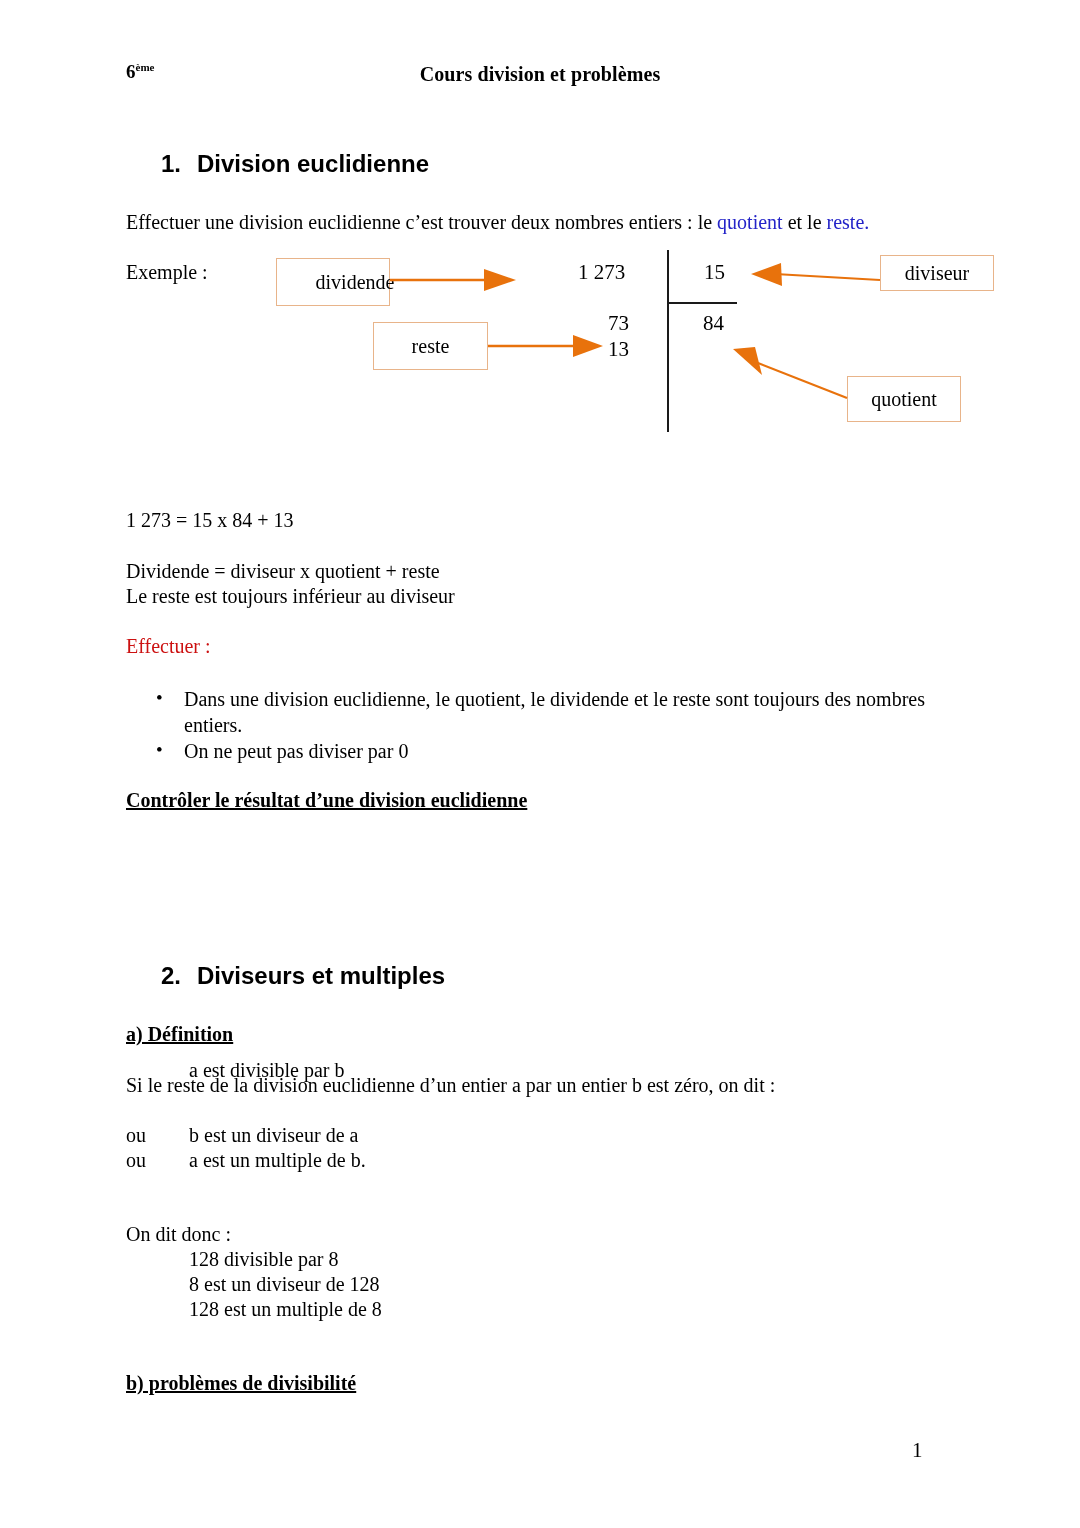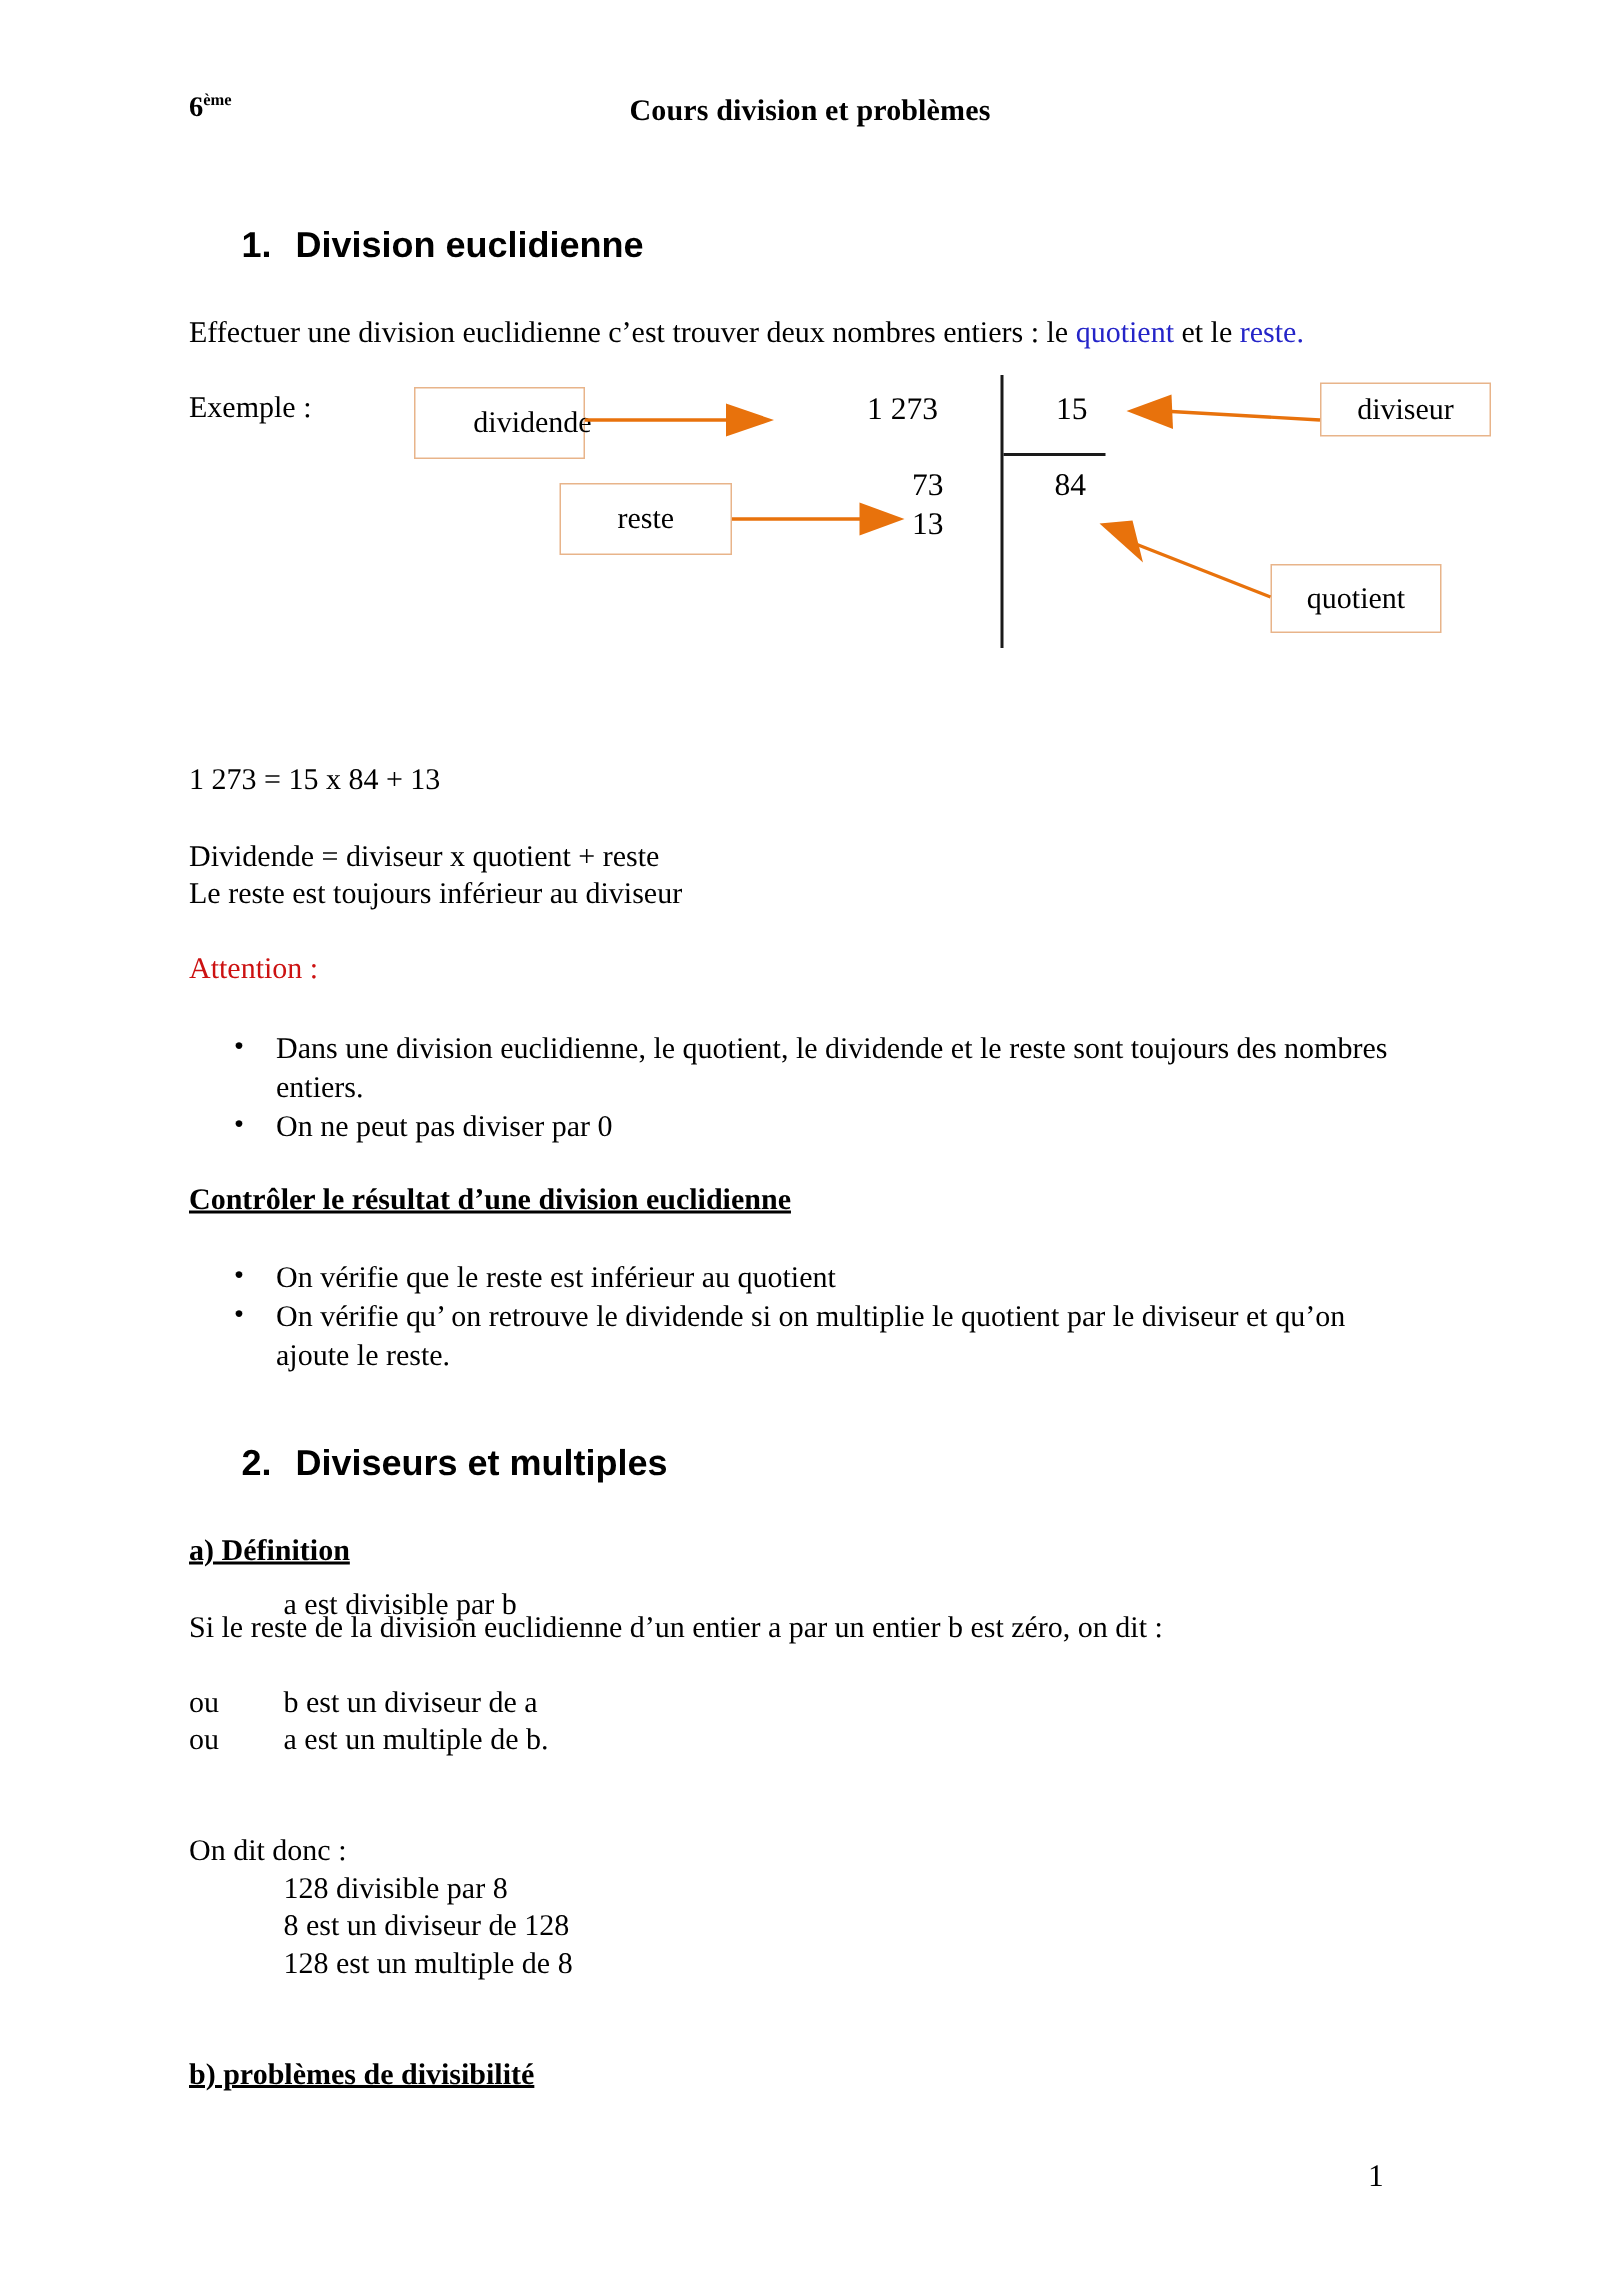--- a/index.html
+++ b/index.html
@@ -194,33 +194,29 @@
       <line x1="847" y1="398" x2="758" y2="363" stroke-width="2.2"></line>
       <polygon points="762,375 733,349 755,347" stroke="none"></polygon>
     </g>
   </svg>
 
   <div class="p" style="left:126px; top:508px;">1 273 = 15 x 84 + 13</div>
 
   <div class="p" style="left:126px; top:584px;">Le reste est toujours inférieur au diviseur</div>
   <div class="p" style="left:126px; top:559px;">Dividende = diviseur x quotient + reste</div>
 
-  <div class="p red" style="left:126px; top:634px;">Attention :</div>
+  <div class="p red" style="left:126px; top:634px;">Effectuer :</div>
 
   <div class="blist" style="left:126px; top:686px; width:820px;">
     <div class="bitem"><span>Dans une division euclidienne, le quotient, le dividende et le reste sont toujours des nombres entiers.</span></div>
     <div class="bitem"><span>On ne peut pas diviser par 0</span></div>
   </div>
 
   <div class="p u-bold" style="left:126px; top:788px;">Contrôler le résultat d’une division euclidienne</div>
 
-  <div class="blist" style="left:126px; top:839px; width:820px;">
-    <div class="bitem"><span>On vérifie que le reste est inférieur au quotient</span></div>
-    <div class="bitem"><span>On vérifie qu’ on retrouve le dividende si on multiplie le quotient par le diviseur et qu’on ajoute le reste.</span></div>
-  </div>
 
   <div class="section-h" style="left:161px; top:962px;">
     <span class="num">2.</span><span>Diviseurs et multiples</span>
   </div>
 
   <div class="p u-bold" style="left:126px; top:1022px;">a) Définition</div>
 
   <div class="p" style="left:126px; top:1073px;">Si le reste de la division euclidienne d’un entier a par un entier b est zéro, on dit :</div>
 
   <div class="defline" style="left:126px; top:1058px;">

